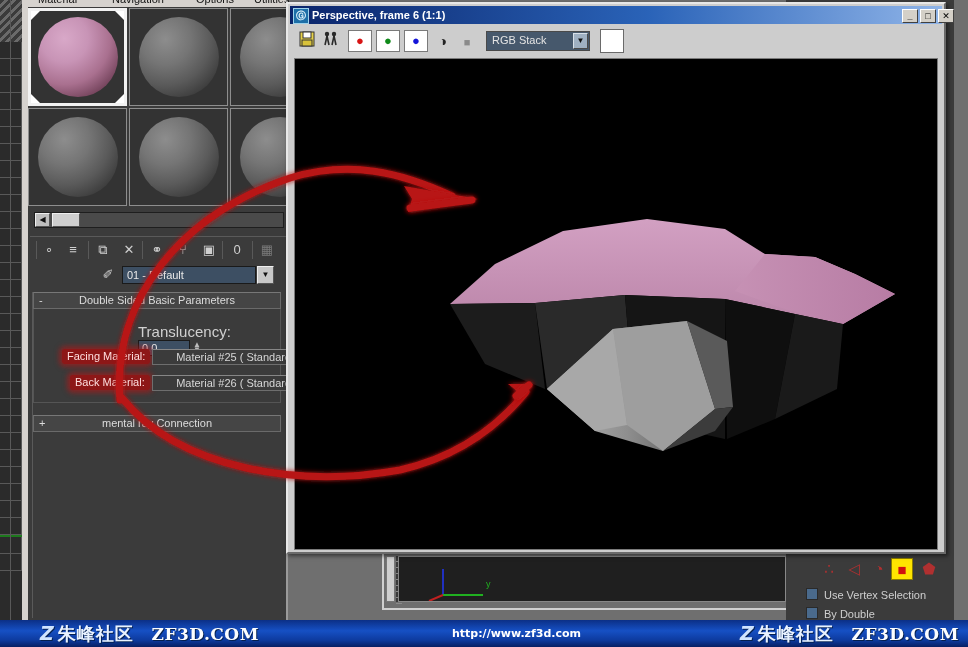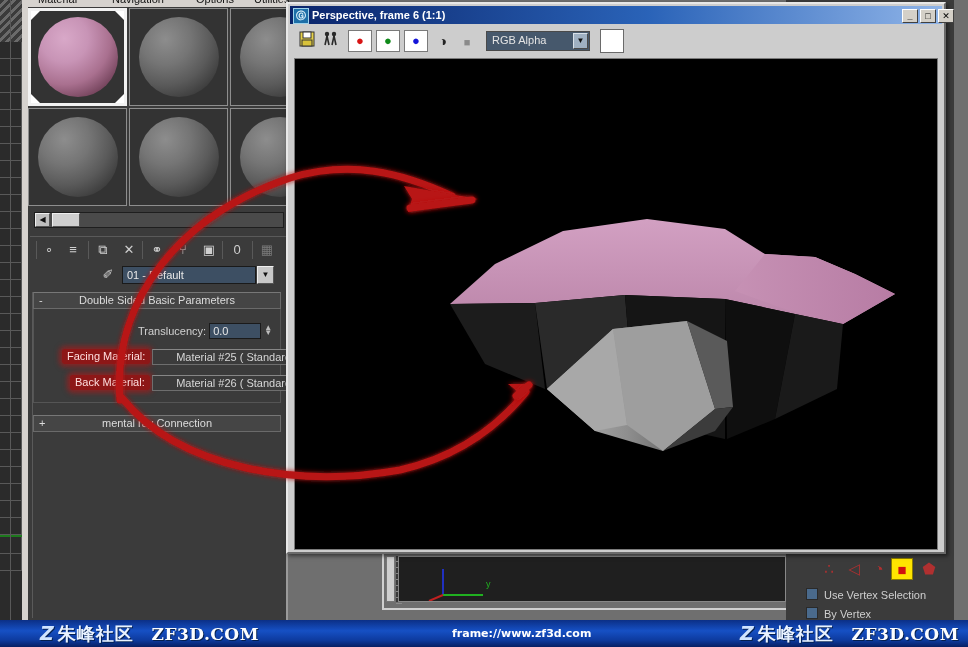--- a/index.html
+++ b/index.html
@@ -81,21 +81,21 @@
   
   #rollout-area{position:absolute;left:32px;top:292px;width:250px;height:326px;
      background:#3b3b3b;border-left:1px solid #5a5a5a;}
   .rollout-hdr{position:relative;height:17px;background:#454545;
      border:1px solid #6a6a6a;border-top-color:#777;box-sizing:border-box;
      text-align:center;font-size:11px;color:#dcdcdc;line-height:15px;}
   .rollout-hdr .pm{position:absolute;left:5px;top:0;font-size:11px;color:#dcdcdc;}
   .rollout-body{position:relative;background:#3b3b3b;
      border:1px solid #555;border-top:none;box-sizing:border-box;}
 
-  .lbl{color:#d0d0d0;font-size:11px;}
+  .lbl{color:#d0d0d0;font-size:15px;}
   .redbox{display:inline-block;background:#8d1717;color:#ffdede;
      padding:1px 5px 2px 5px;border-radius:3px;
      box-shadow:0 0 5px 3px rgba(190,20,20,.55);}
   .numfield{display:inline-block;background:#3d4f63;border:1px solid #1a1a1a;
      color:#e8e8e8;font-size:11px;padding:1px 3px;}
   .matbtn{display:block;background:#3b3b3b;border:1px solid #6e6e6e;
      border-top-color:#868686;color:#d6d6d6;font-size:11px;text-align:center;
      height:16px;line-height:14px;box-sizing:border-box;}
   .spin{display:inline-block;width:8px;color:#bdbdbd;font-size:8px;line-height:5px;}
 
@@ -390,21 +390,21 @@
     <div class="so" style="left:0px">∴</div>
     <div class="so" style="left:25px">◁</div>
     <div class="so" style="left:50px">◔</div>
     <div class="so sel" style="left:73px">■</div>
     <div class="so" style="left:100px">⬟</div>
   </div>
   <div class="abs chkrow" style="top:588px">
     <span class="chk"></span><span>Use Vertex Selection</span>
   </div>
   <div class="abs chkrow" style="top:607px">
-    <span class="chk"></span><span>By Vertex</span>
+    <span class="chk"></span><span>By Double</span>
   </div>
 
 </div>
 
 <div class="abs" id="rfw">
 
   <div id="rfw-title">
     <div id="rfw-ico">Ⓖ</div>
     <span class="ttl">Perspective, frame 6 (1:1)</span>
     <div class="winbtn" style="left:612px">_</div>
@@ -426,21 +426,21 @@
           <circle cx="12" cy="4" r="2.2" fill="#2a2a2a"></circle>
           <path d="M5 6 L3 15 M5 6 L7 15 M12 6 L10 15 M12 6 L14 15" stroke="#2a2a2a" stroke-width="1.6" fill="none"></path>
         </svg>
     </div>
     <div class="rtool chanbtn" style="left:58px"><span style="color:#d81414">●</span></div>
     <div class="rtool chanbtn" style="left:86px"><span style="color:#0f8a19">●</span></div>
     <div class="rtool chanbtn" style="left:114px"><span style="color:#1414d8">●</span></div>
     <div class="rtool rbtn" style="left:142px"><span>◑</span></div>
     <div class="rtool rbtn" style="left:166px"><span style="color:#8a8a8a;font-size:11px">■</span></div>
     <div class="rtool rbtn" style="left:190px"><span style="font-size:16px">✕</span></div>
-    <div id="rgbsel">RGB Alpha</div>
+    <div id="rgbsel">RGB Stack</div>
     <div id="rgbarrow">▼</div>
     <div id="whiteswatch"></div>
   </div>
 
   <div id="canvas-wrap">
     <svg width="642" height="490" viewBox="0 0 642 490">
       <rect x="0" y="0" width="642" height="490" fill="#000"></rect>
       <defs>
         <linearGradient id="gUnder" x1="0" y1="0" x2="1" y2="0">
           <stop offset="0%" stop-color="#b9b9b9"></stop>
@@ -501,19 +501,19 @@
     <path d="M516,396 L529,385"></path>
   </g>
 </svg>
 
 <div class="abs" id="banner">
   <div class="wm" style="left:40px">
     <span class="z">Z</span>
     <span class="cn">朱峰社区</span>
     <span class="dom" style="margin-left:14px">ZF3D.COM</span>
   </div>
-  <div id="wm-url">frame://www.zf3d.com</div>
+  <div id="wm-url">http://www.zf3d.com</div>
   <div class="wm" style="left:740px">
     <span class="z">Z</span>
     <span class="cn">朱峰社区</span>
     <span class="dom" style="margin-left:14px">ZF3D.COM</span>
   </div>
 </div>
 
 </body></html>

